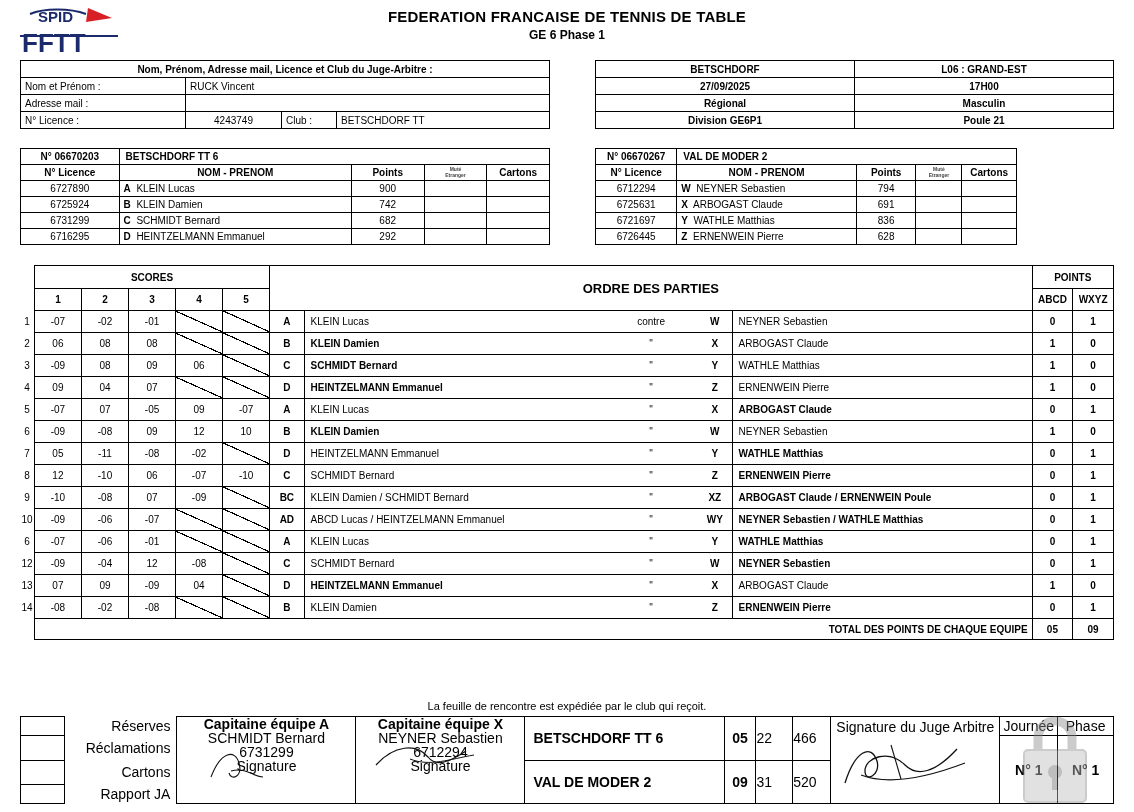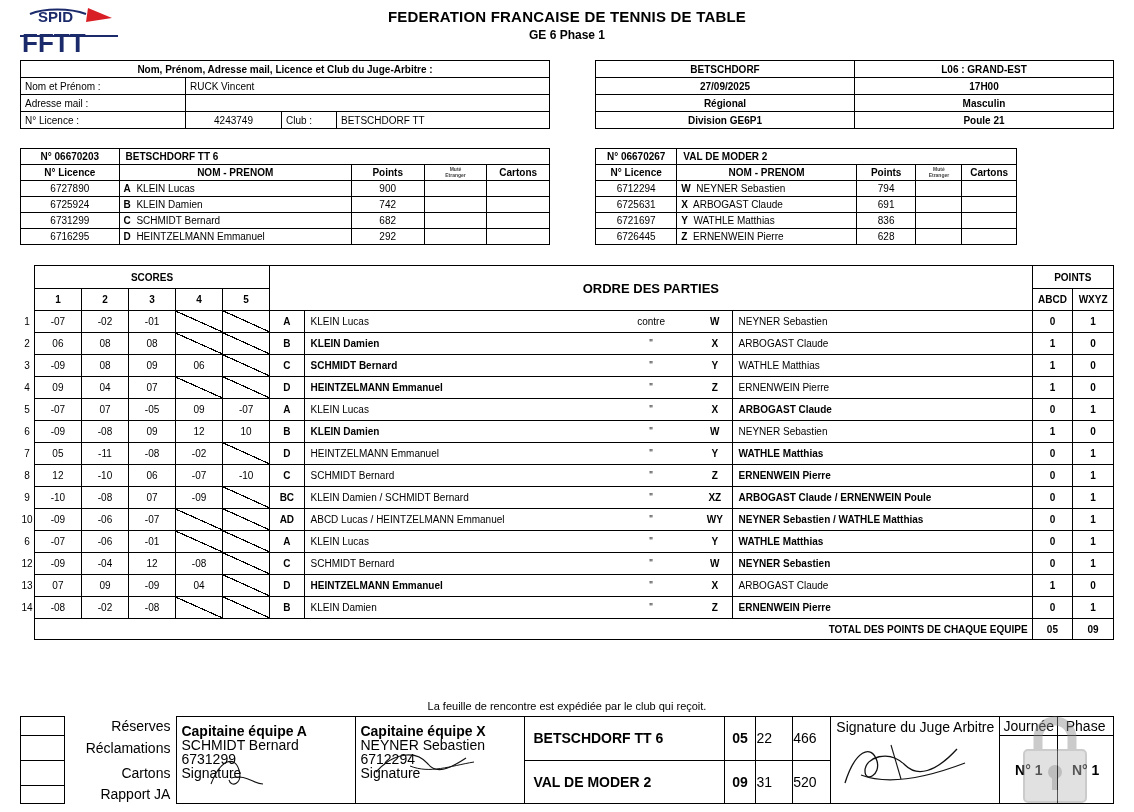--- a/index.html
+++ b/index.html
@@ -60,21 +60,21 @@
   .contre{width:96px;text-align:center;}
   .pts{width:40px;text-align:center;font-weight:bold;}
   .bold{font-weight:bold;}
 
   
   #legend{left:0;top:700px;width:1134px;text-align:center;font-size:11px;}
   #foot{left:20px;top:716px;width:1094px;height:88px;}
   #foot td{font-size:14px;}
   .resbox{width:52px;}
   .reslabel{width:110px;text-align:right;padding-right:6px;border:none;}
-  .capt{width:155px;vertical-align:top;text-align:left;padding:7px 4px;line-height:14px;}
+  .capt{width:155px;vertical-align:top;text-align:center;padding:0 4px;line-height:14px;}
   .capt .ct{font-weight:bold;}
   .teamscore{width:210px;padding-left:8px;font-weight:bold;height:30px;}
   .bigpt{width:34px;text-align:center;font-weight:bold;font-size:12px;}
   .smallpt{width:40px;text-align:left;}
   .sig{width:170px;text-align:center;vertical-align:top;padding-top:2px;}
   .jn{width:58px;text-align:center;}
   .lockwrap{position:absolute;left:1010px;top:706px;width:90px;height:100px;opacity:.45;}
 </style>
 </head>
 <body>

